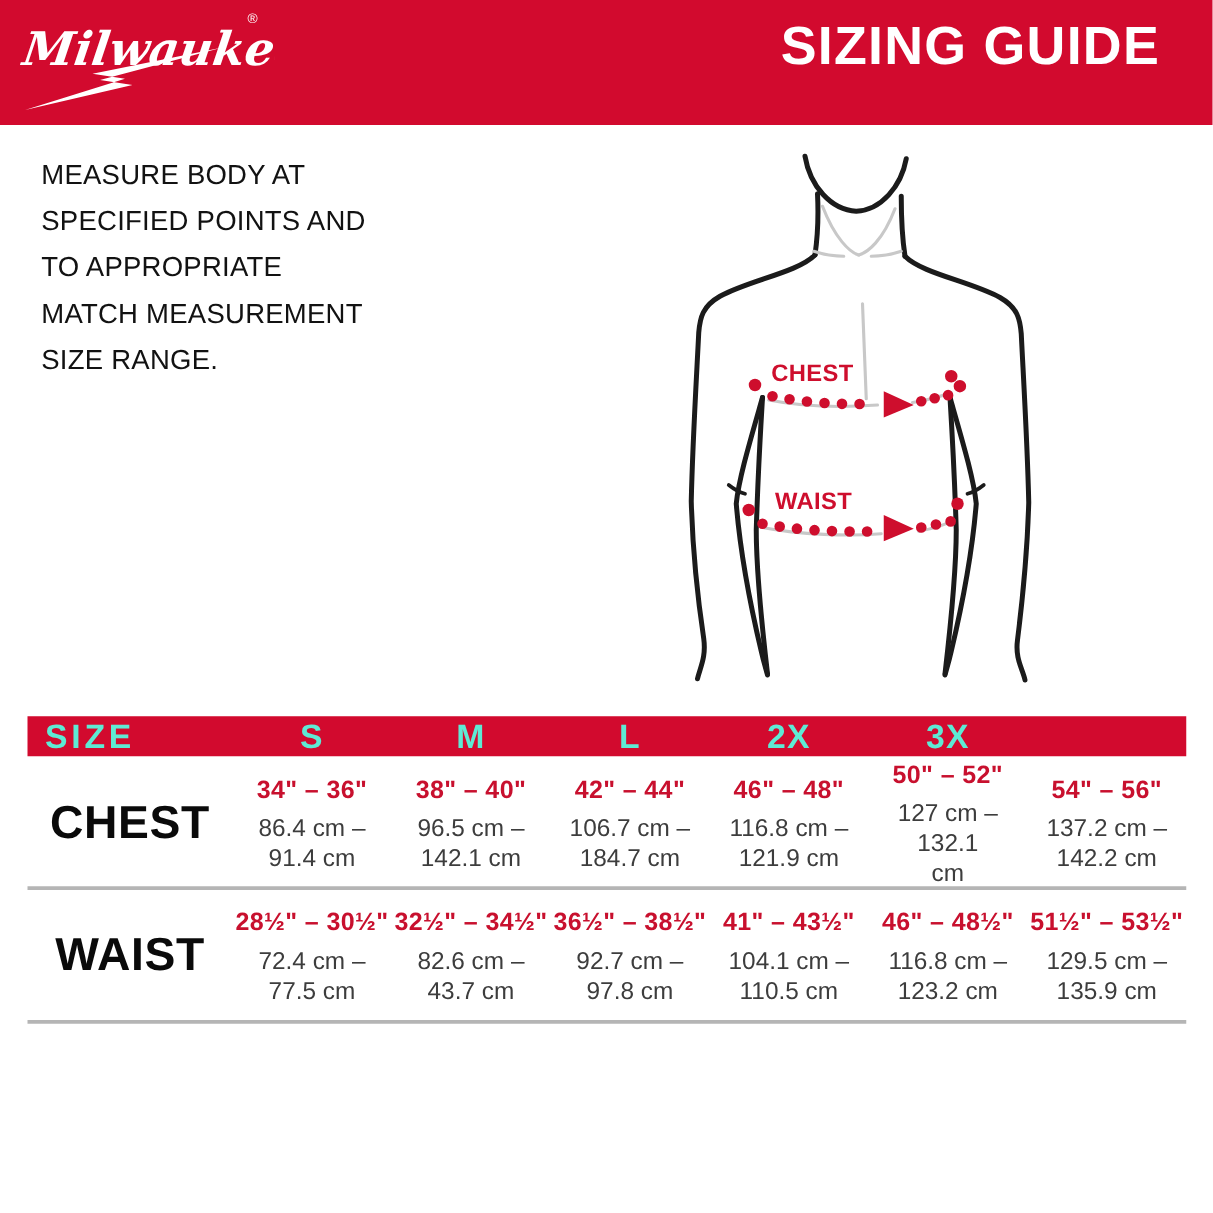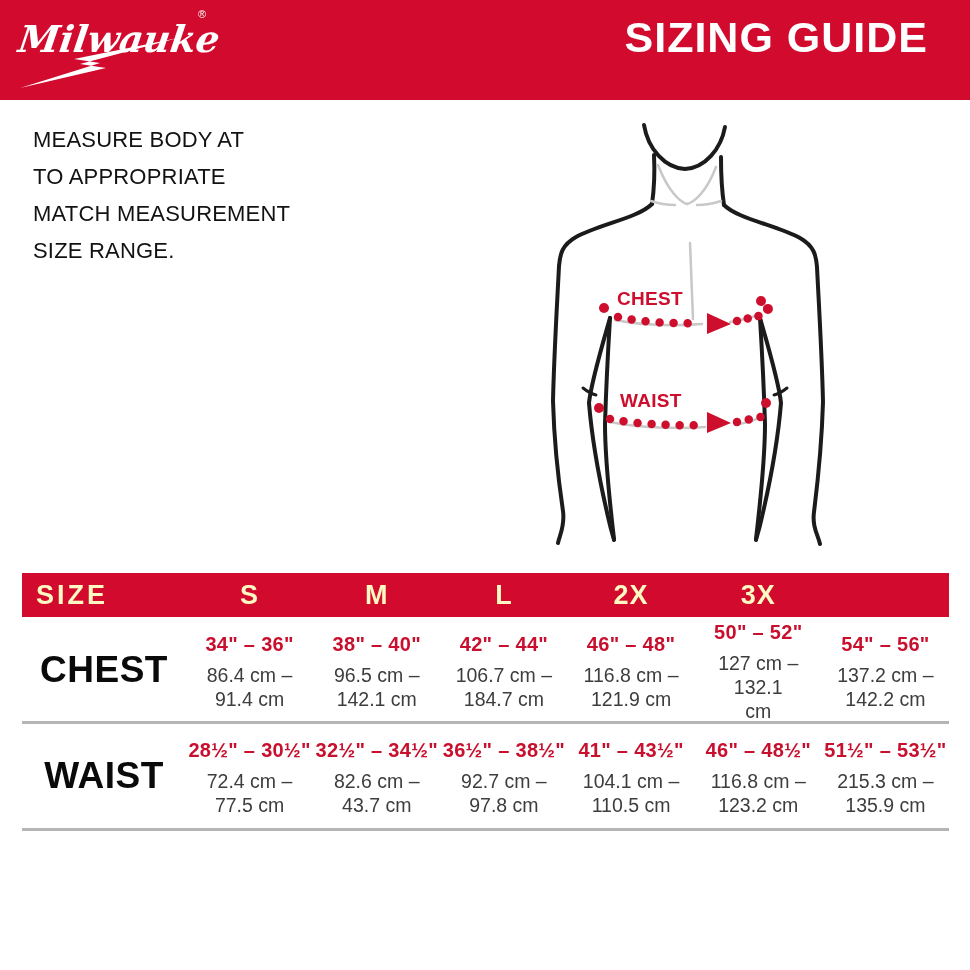--- a/index.html
+++ b/index.html
@@ -16,21 +16,21 @@
   }
   
   .intro { position:absolute; top:121px; left:33px; font-size:22px; line-height:37px; color:#121212; letter-spacing:0.2px; }
   
   .figure { position:absolute; top:105px; left:530px; width:430px; height:460px; }
   .figure svg { width:100%; height:100%; display:block; }
   
   .size-table { position:absolute; top:573px; left:22px; width:927px; }
   .thead {
     display:grid; grid-template-columns:164px repeat(6,1fr); align-items:center;
-    height:44px; background:#d20a2e; color:#fef9c3; font-weight:bold; font-size:27px;
+    height:32px; background:#d20a2e; color:#5eead4; font-weight:bold; font-size:27px;
   }
   .size-h { padding-left:14px; letter-spacing:3px; }
   .col-h { text-align:center; letter-spacing:1px; }
   .trow {
     display:grid; grid-template-columns:164px repeat(6,1fr); align-items:center;
     height:104px; border-bottom:3px solid #b5b5b5;
   }
   .row-label { text-align:center; font-size:37px; font-weight:bold; color:#0a0a0a; letter-spacing:0.5px; }
   .cell { text-align:center; padding-top:4px; }
   .inches { color:#c8102e; font-weight:bold; font-size:20px; margin-bottom:7px; letter-spacing:0.3px; }
@@ -43,20 +43,21 @@
   <svg class="logo" viewBox="0 0 210 90">
     <text x="14" y="50" font-family="'DejaVu Serif', serif" font-style="italic" font-weight="bold" font-size="37" fill="#ffffff" transform="skewX(-8)">Milwaukee</text>
     <text x="188" y="16" font-size="11" fill="#ffffff">®</text>
     <polygon points="168,36 64,57 90,61 10,86 96,66 70,62" fill="#ffffff"></polygon>
   </svg>
   <div class="banner-title">SIZING GUIDE</div>
 </header>
 
 <div class="intro">
   <div>MEASURE BODY AT</div>
+  <div>SPECIFIED POINTS AND</div>
   <div>TO APPROPRIATE</div>
   <div>MATCH MEASUREMENT</div>
   <div>SIZE RANGE.</div>
 </div>
 
 <div class="figure">
   <svg viewBox="0 0 430 460">
 
     <g stroke="#1b1b1b" stroke-width="4" fill="none" stroke-linecap="round">
       <path d="M 114 20 C 118 44 135 63 155 64 C 175 63 191 44 195 22"></path>
@@ -193,18 +194,18 @@
     <div class="cell">
       <div class="inches">46" – 48½"</div>
       <div class="cm">
         <div>116.8 cm –</div>
         <div>123.2 cm</div>
       </div>
     </div>
     <div class="cell">
       <div class="inches">51½" – 53½"</div>
       <div class="cm">
-        <div>215.3 cm –</div>
+        <div>129.5 cm –</div>
         <div>135.9 cm</div>
       </div>
     </div>
   </div>
 </div>
 
 </body></html>

